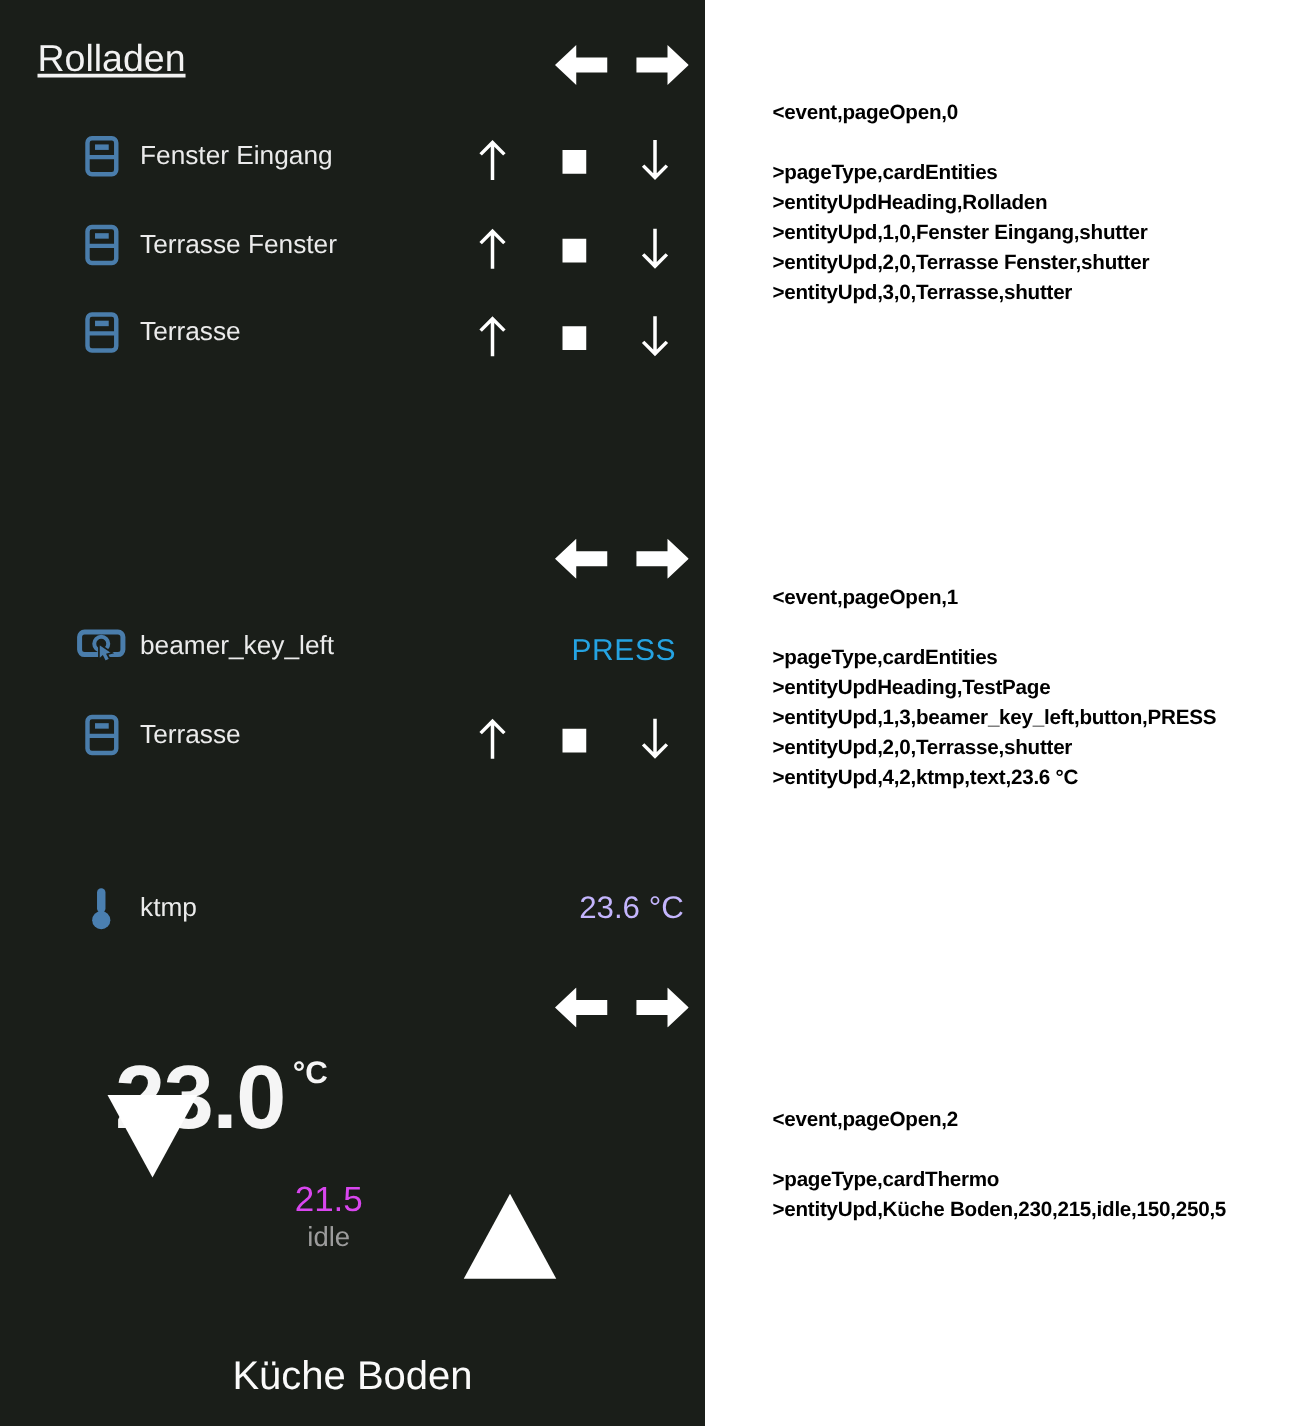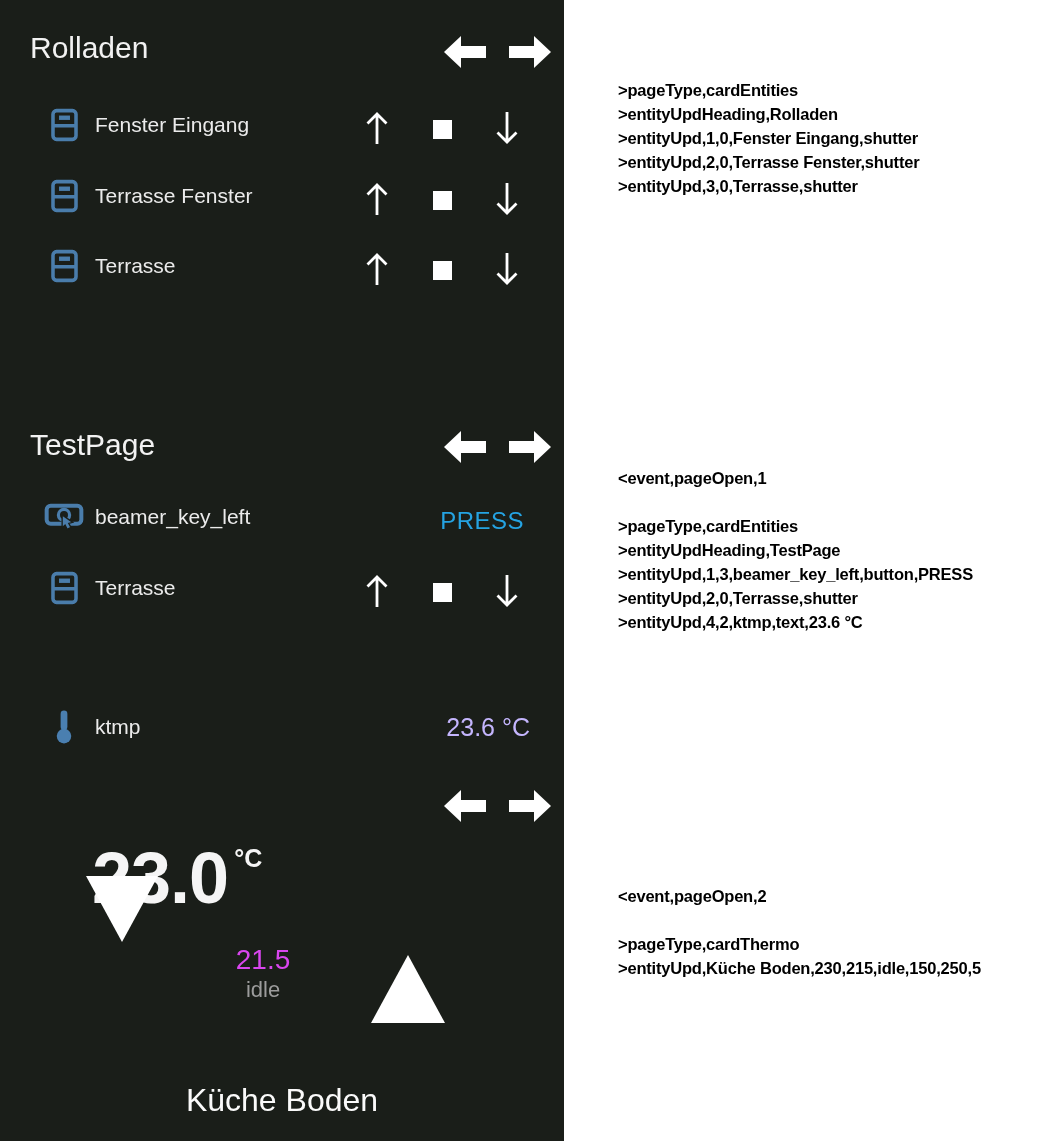--- a/index.html
+++ b/index.html
@@ -11,26 +11,27 @@
   }
   
   .panel {
     position:absolute; left:0; top:0; width:564px; height:1141px;
     background:#1a1e19;
   }
   .heading {
     position:absolute; left:30px; color:#f2f2f2;
     font-size:30px; line-height:42px; font-weight:400;
     white-space:nowrap;
+    text-decoration:underline;
   }
   button { background:none; border:0; padding:0; margin:4px; cursor:pointer; }
   .nav-btn { position:absolute; width:42px; height:32px; }
   .nav-left  { left:440px; }
   .nav-right { left:505px; }
-  .row { position:absolute; left:0; width:564px; height:44px;padding-left:12px; }
+  .row { position:absolute; left:17px; width:564px; height:44px;padding-left:12px; }
   .ent-icon {
     position:absolute; left:44px; top:50%; transform:translateY(-50%);
     width:40px; display:flex; justify-content:center;
   }
   .ent-label {
     position:absolute; left:95px; top:50%; transform:translateY(-50%);
     color:#ebebeb; font-size:21px; white-space:nowrap;
   }
   .ctl {
     position:absolute; top:50%; transform:translate(-50%,-50%);
@@ -188,21 +189,20 @@
       <button class="ctl ctl-stop">
         <span class="stop-sq"></span>
       </button>
       <button class="ctl ctl-down">
         <span><svg width="26" height="38" viewBox="0 0 26 38">
               <path d="M13 3 V33 M3.5 23.5 L13 33 L22.5 23.5" stroke="#fff" stroke-width="2.8" fill="none"></path>
             </svg></span>
       </button>
     </div>
 
-    <div class="heading" style="top:424px">TestPage</div>
 
     <button class="nav-btn nav-left" style="top:427px">
       <span>
         <svg width="42" height="32" viewBox="0 0 42 32">
             <polygon points="17,0 17,10 42,10 42,22 17,22 17,32 0,16" fill="#fff"></polygon>
           </svg>
       </span>
     </button>
     <button class="nav-btn nav-right" style="top:427px">
       <span>
@@ -284,20 +284,21 @@
       <span class="tri-down"></span>
     </button>
     <button class="tri-btn tri-up-btn">
       <span class="tri-up"></span>
     </button>
 
     <div class="thermo-title">Küche Boden</div>
   </div>
 
   <div class="ann" style="top:78px">
+    <div class="event">&lt;event,pageOpen,0</div>
     <div>&gt;pageType,cardEntities</div>
     <div>&gt;entityUpdHeading,Rolladen</div>
     <div>&gt;entityUpd,1,0,Fenster Eingang,shutter</div>
     <div>&gt;entityUpd,2,0,Terrasse Fenster,shutter</div>
     <div>&gt;entityUpd,3,0,Terrasse,shutter</div>
   </div>
 
   <div class="ann" style="top:466px">
     <div class="event">&lt;event,pageOpen,1</div>
     <div>&gt;pageType,cardEntities</div>

